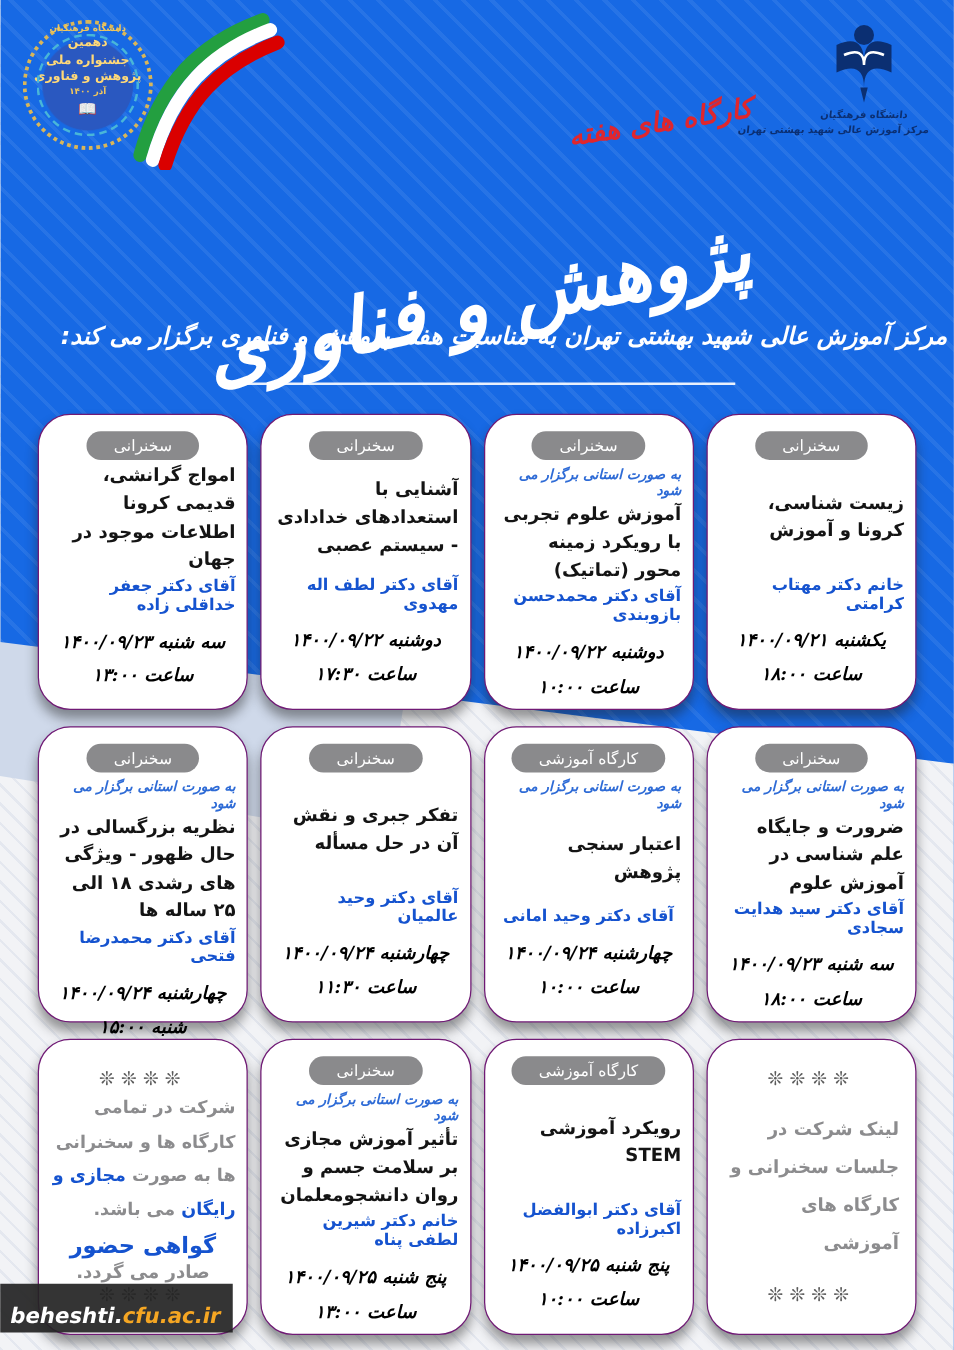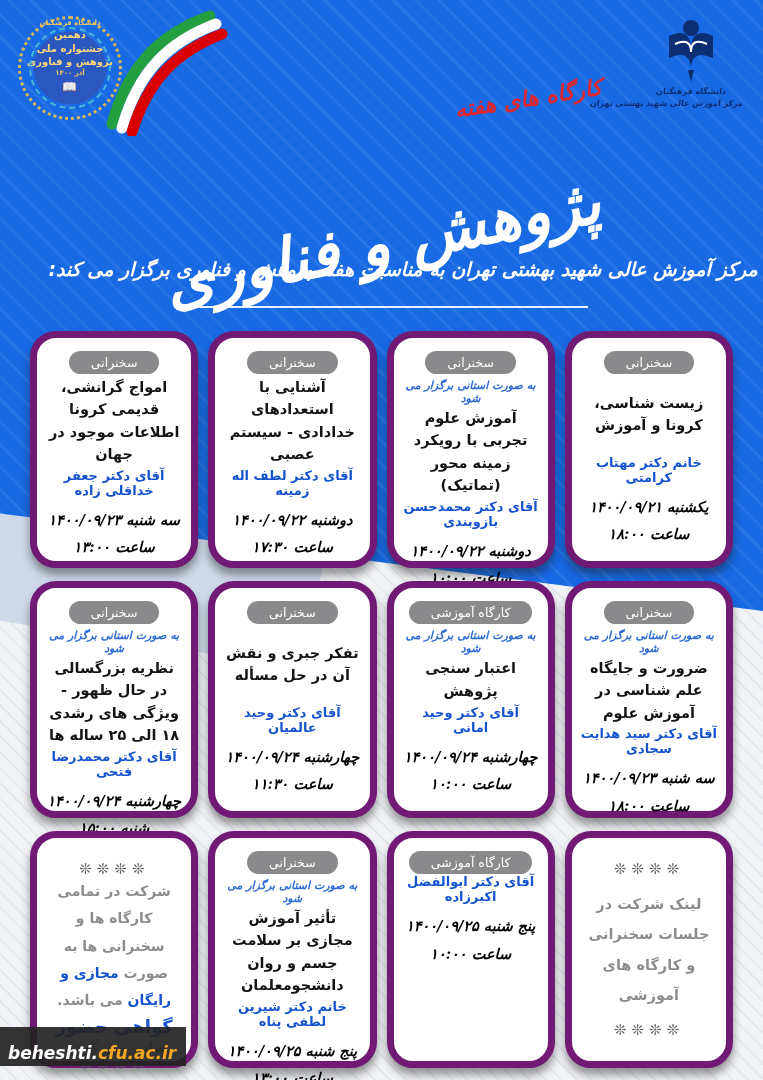--- a/index.html
+++ b/index.html
@@ -66,24 +66,24 @@
     background:rgba(255,255,255,.9);
   }
 
   
   .cards{
     position:absolute;top:331px;right:30px;left:30px;z-index:3;
     display:grid;grid-template-columns:repeat(4,1fr);
     grid-template-rows:237px 237px 237px;gap:13px 10px;direction:rtl;
   }
   .card{
-    background:#ffffff;border:7px solid #701a75;border-radius:26px;
+    background:#ffffff;border:1px solid #701a75;border-radius:26px;
     box-shadow:0 7px 9px rgba(30,30,30,.45);
     padding:13px 9px 13px;box-sizing:border-box;
-    display:flex;flex-direction:column;align-items:center;text-align:center;
+    display:flex;flex-direction:column;align-items:center;text-align:right;
   }
   .badge{
     display:inline-block;background:#8a8a8c;color:#fff;
     border-radius:15px;padding:4px 22px;font-size:12.5px;letter-spacing:1px;
   }
   .note{color:#2e6bd6;font-size:11px;font-style:italic;font-weight:bold;margin-top:5px;}
   .note:empty{display:none;}
   .title{
     flex:1;display:flex;align-items:center;justify-content:center;
     margin:2px 0;color:#141414;font-size:14.5px;line-height:1.55;font-weight:bold;
@@ -169,21 +169,21 @@
       <h3 class="title">آموزش علوم تجربی با رویکرد زمینه محور (تماتیک)</h3>
       <div class="speaker">آقای دکتر محمدحسن بازوبندی</div>
       <div class="when">دوشنبه ۱۴۰۰/۰۹/۲۲</div>
       <div class="when">ساعت ۱۰:۰۰</div>
     </article>
 
     <article class="card">
       <span class="badge">سخنرانی</span>
 
       <h3 class="title">آشنایی با استعدادهای خدادادی - سیستم عصبی</h3>
-      <div class="speaker">آقای دکتر لطف اله زمینه</div>
+      <div class="speaker">آقای دکتر لطف اله مهدوی</div>
       <div class="when">دوشنبه ۱۴۰۰/۰۹/۲۲</div>
       <div class="when">ساعت ۱۷:۳۰</div>
     </article>
 
     <article class="card">
       <span class="badge">سخنرانی</span>
 
       <h3 class="title">امواج گرانشی، قدیمی کرونا اطلاعات موجود در جهان</h3>
       <div class="speaker">آقای دکتر جعفر خداقلی زاده</div>
       <div class="when">سه شنبه ۱۴۰۰/۰۹/۲۳</div>
@@ -228,20 +228,21 @@
 
     <article class="card info-card">
       <div class="decor">❊❊❊❊</div>
       <div class="info-text">لینک شرکت در جلسات سخنرانی و کارگاه های آموزشی</div>
       <div class="decor">❊❊❊❊</div>
     </article>
 
     <article class="card">
       <span class="badge">کارگاه آموزشی</span>
 
+      <h3 class="title">رویکرد آموزشی STEM</h3>
       <div class="speaker">آقای دکتر ابوالفضل اکبرزاده</div>
       <div class="when">پنج شنبه ۱۴۰۰/۰۹/۲۵</div>
       <div class="when">ساعت ۱۰:۰۰</div>
     </article>
 
     <article class="card">
       <span class="badge">سخنرانی</span>
       <div class="note">به صورت استانی برگزار می شود</div>
       <h3 class="title">تأثیر آموزش مجازی بر سلامت جسم و روان دانشجومعلمان</h3>
       <div class="speaker">خانم دکتر شیرین لطفی پناه</div>

